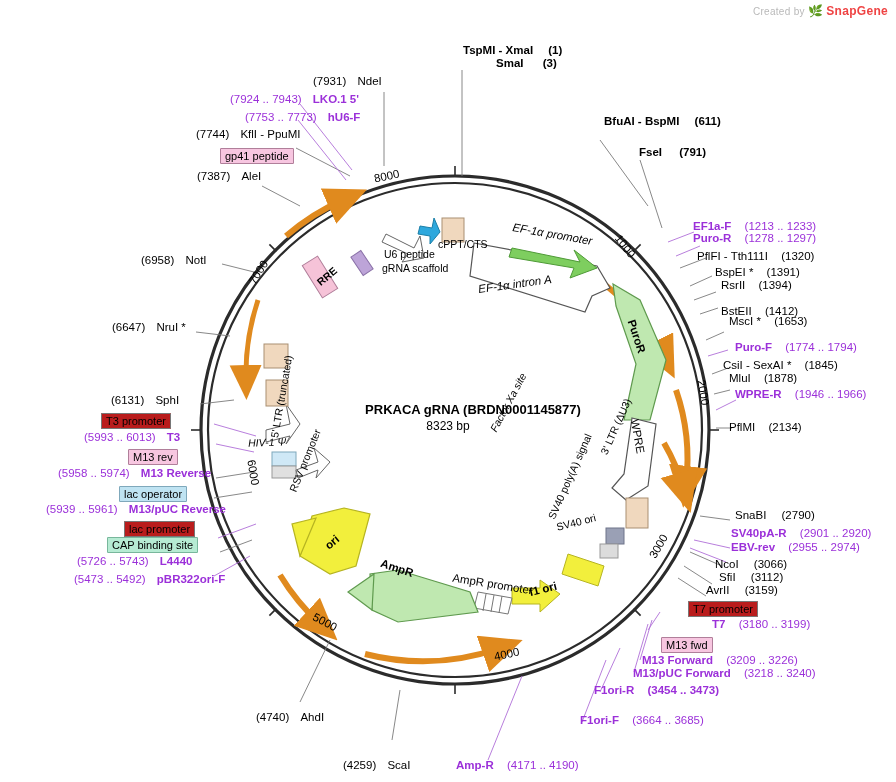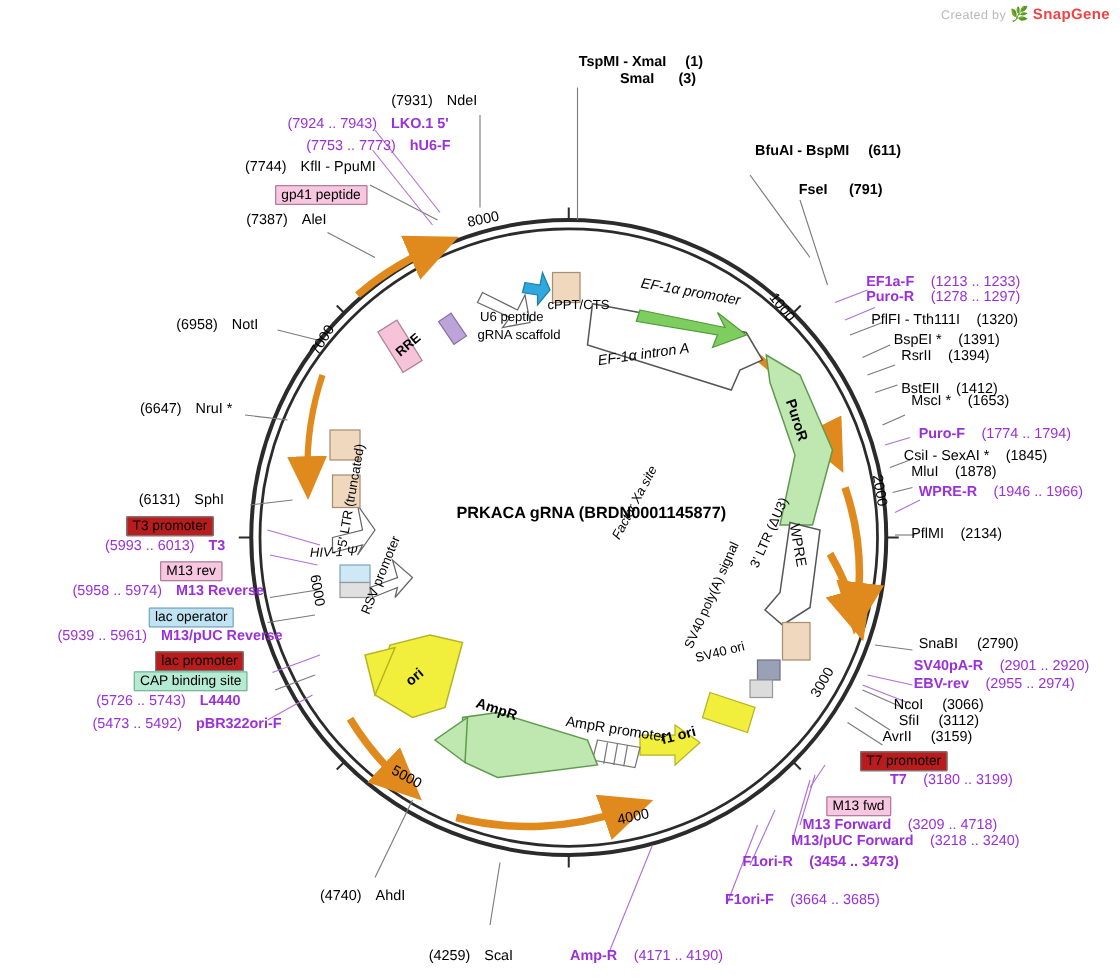--- a/index.html
+++ b/index.html
@@ -208,20 +208,21 @@
       <line x1="250" y1="556" x2="214" y2="576"></line>
       <line x1="256" y1="524" x2="218" y2="538"></line>
       <line x1="254" y1="452" x2="216" y2="444"></line>
       <line x1="256" y1="436" x2="214" y2="424"></line>
       <line x1="352" y1="170" x2="300" y2="104"></line>
       <line x1="346" y1="180" x2="298" y2="120"></line>
     </g>
   </svg>
 
   <div class="center-title" style="top:402px;">PRKACA gRNA (BRDN0001145877)</div>
+  <div class="center-sub" style="top:419px;">8323 bp</div>
 
   <div class="abs lbl" style="left:374px; top:170px; transform:rotate(-12deg);">8000</div>
   <div class="abs lbl" style="left:612px; top:240px; transform:rotate(52deg);">1000</div>
   <div class="abs lbl" style="left:690px; top:386px; transform:rotate(80deg);">2000</div>
   <div class="abs lbl" style="left:646px; top:540px; transform:rotate(-60deg);">3000</div>
   <div class="abs lbl" style="left:494px; top:648px; transform:rotate(-12deg);">4000</div>
   <div class="abs lbl" style="left:312px; top:616px; transform:rotate(28deg);">5000</div>
   <div class="abs lbl" style="left:240px; top:466px; transform:rotate(80deg);">6000</div>
   <div class="abs lbl" style="left:246px; top:266px; transform:rotate(-58deg);">7000</div>
 
@@ -347,21 +348,21 @@
     <span class="b">AvrII</span>
     <span class="pos" style="margin-left:12px;">(3159)</span>
   </div>
 
   <div class="abs lbl" style="left:712px; top:618px;">
     <span class="purpleb">T7</span>
     <span class="purple" style="margin-left:10px;">(3180 .. 3199)</span>
   </div>
   <div class="abs lbl" style="left:642px; top:654px;">
     <span class="purpleb">M13 Forward</span>
-    <span class="purple" style="margin-left:10px;">(3209 .. 4718)</span>
+    <span class="purple" style="margin-left:10px;">(3209 .. 3226)</span>
   </div>
   <div class="abs lbl" style="left:633px; top:667px;">
     <span class="purpleb">M13/pUC Forward</span>
     <span class="purple" style="margin-left:10px;">(3218 .. 3240)</span>
   </div>
   <div class="abs lbl" style="left:594px; top:684px;">
     <span class="purpleb">F1ori-R</span>
     <span class="purple" style="margin-left:10px;font-weight:bold;">(3454 .. 3473)</span>
   </div>
   <div class="abs lbl" style="left:580px; top:714px;">

